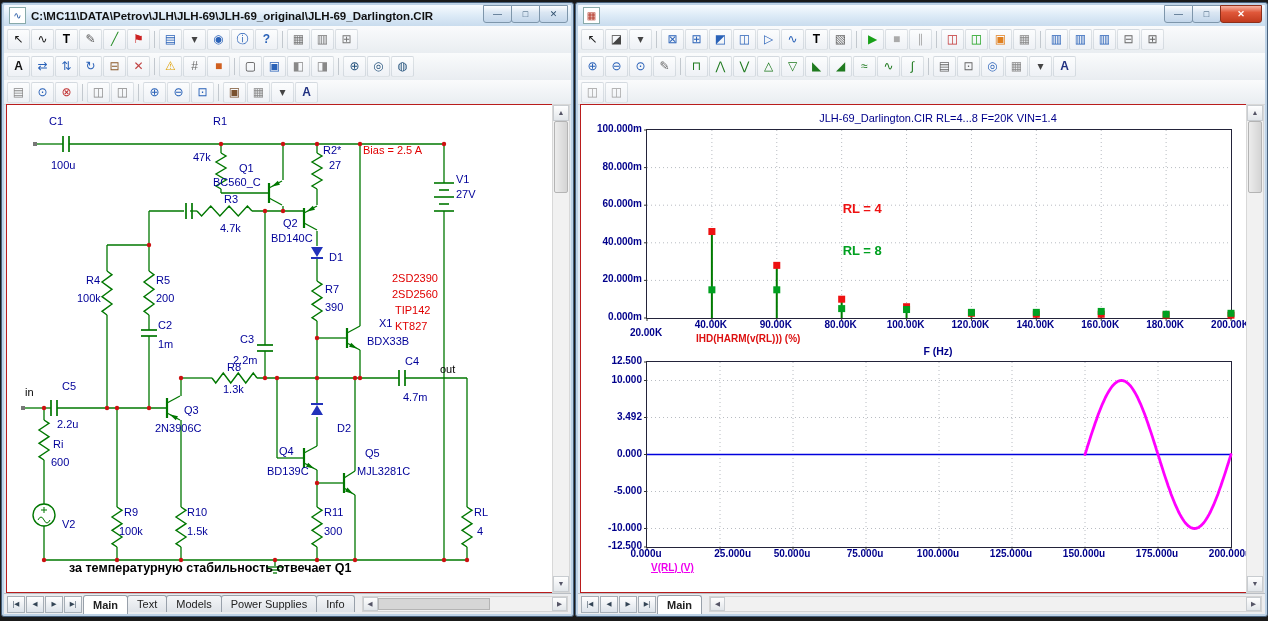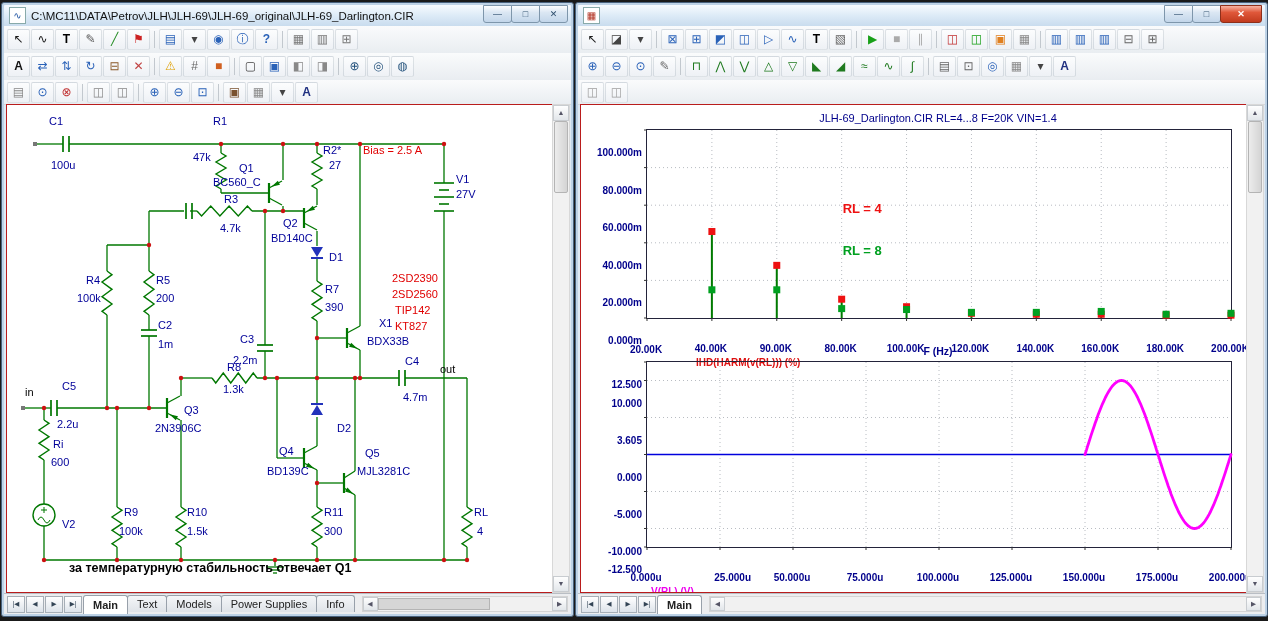--- a/index.html
+++ b/index.html
@@ -7,21 +7,21 @@
        font-family:"Liberation Sans",sans-serif;overflow:hidden;-webkit-font-smoothing:antialiased;}
   .window{position:absolute;top:2px;height:613px;border:1px solid #48617c;border-radius:3px;
           background:#dfe9f3;box-shadow:inset 0 0 0 2px #bdd2e6;}
   #lw{left:1px;width:571px;}
   #rw{left:575px;width:691px;}
   .titlebar{position:absolute;left:2px;right:2px;top:2px;height:21px;display:flex;align-items:center;
             gap:5px;padding-left:5px;background:linear-gradient(180deg,#f7fbfe,#ddebf7 50%,#c9dcee);
             border-radius:2px 2px 0 0;font-size:11.5px;color:#111;}
   .appicon{width:15px;height:15px;background:#fff;border:1px solid #8aa;display:flex;
            align-items:center;justify-content:center;font-size:10px;flex:0 0 auto;}
-  .wtitle{white-space:nowrap;overflow:hidden;flex:1;}
+  .wtitle{white-space:nowrap;overflow:hidden;flex:1;font-weight:bold;}
   .wbtns{display:flex;margin-left:auto;margin-right:3px;align-self:flex-start;}
   .wbtn{width:27px;height:16px;border:1px solid #7e96ab;margin-left:-1px;border-radius:0 0 3px 3px;
         background:linear-gradient(#fdfeff,#dbe7f3 40%,#c3d6ea);font-size:9px;display:flex;
         align-items:center;justify-content:center;color:#30506e;}
   .wbtn.close-active{width:40px;background:linear-gradient(#f7b3a2,#e0583a 40%,#c23b1e);
         color:#fff;border-color:#8e2f1a;font-weight:bold;}
   .tbar{position:absolute;left:2px;right:2px;display:flex;align-items:center;padding:2px 3px;gap:1px;
         background:linear-gradient(#fafbfc,#e9edf1);border-bottom:1px solid #d2d8de;}
   .tb1{top:23px;height:23px;} .tb2{top:50px;height:23px;} .tb3{top:77px;height:20px;}
   .ticon{width:21px;height:19px;line-height:19px;text-align:center;font-size:12px;
@@ -42,21 +42,21 @@
         font-size:6.5px;line-height:14px;text-align:center;color:#345;margin-right:1px;margin-bottom:1px;}
   .tab{height:16px;line-height:16px;padding:0 9px;font-size:11px;color:#222;
         background:linear-gradient(#f4f6f8,#dfe3e8);border:1px solid #98a0aa;border-bottom:none;
         border-radius:3px 3px 0 0;margin-right:-1px;white-space:nowrap;}
   .tab.active{background:#fff;font-weight:700;height:18px;line-height:18px;}
   .hscroll{flex:1;height:14px;margin:0 3px 2px 8px;background:#f1f1f1;border:1px solid #d4d4d4;position:relative;}
   .harr{position:absolute;top:0;width:13px;height:12px;font-size:6.5px;line-height:12px;text-align:center;
         color:#556;background:linear-gradient(#fefefe,#e2e6ea);border:1px solid #c8ccd0;}
   .hthumb{position:absolute;top:1px;height:10px;left:15px;width:110px;background:#d6d6d6;border:1px solid #b4b4b4;}
   .chartbox{position:absolute;border:1px solid #23233a;}
-  .tick{position:absolute;font-size:10px;font-weight:700;color:#00008b;white-space:nowrap;margin-top:24px;}
+  .tick{position:absolute;font-size:10px;font-weight:700;color:#00008b;white-space:nowrap;}
   .xtick{width:64px;text-align:center;}
   .ytick{width:61px;text-align:right;left:0;}
   .ptitle{position:absolute;left:65px;top:7px;width:584px;text-align:center;font-size:11px;
           color:#00008b;font-weight:400;}
   .axl{position:absolute;font-size:10.5px;font-weight:700;color:#00008b;}
   .curve1{color:#dd1111 !important;padding-left:45px;}
   .curve2{color:#ee00ee !important;text-decoration:underline;}
   .ann{position:absolute;font-size:13px;font-weight:700;}
 </style>
 </head>
@@ -523,21 +523,21 @@
           <line x1="-3" y1="18.5" x2="0" y2="18.5" stroke="#333"></line>
           <line x1="-3" y1="55.5" x2="0" y2="55.5" stroke="#333"></line>
           <line x1="-3" y1="92.5" x2="0" y2="92.5" stroke="#333"></line>
           <line x1="-3" y1="129.5" x2="0" y2="129.5" stroke="#333"></line>
           <line x1="-3" y1="166.5" x2="0" y2="166.5" stroke="#333"></line>
           <line x1="-3" y1="185" x2="0" y2="185" stroke="#333"></line>
           <line x1="0" y1="92.5" x2="584" y2="92.5" stroke="#0000dd" stroke-width="1.3"></line>
           <polyline points="438.0,92.5 439.5,87.9 440.9,83.2 442.4,78.6 443.8,74.1 445.3,69.6 446.8,65.3 448.2,61.0 449.7,56.9 451.1,52.8 452.6,49.0 454.1,45.3 455.5,41.8 457.0,38.6 458.4,35.5 459.9,32.6 461.4,30.0 462.8,27.7 464.3,25.5 465.7,23.7 467.2,22.1 468.7,20.8 470.1,19.8 471.6,19.1 473.0,18.6 474.5,18.5 476.0,18.6 477.4,19.1 478.9,19.8 480.3,20.8 481.8,22.1 483.3,23.7 484.7,25.5 486.2,27.7 487.6,30.0 489.1,32.6 490.6,35.5 492.0,38.6 493.5,41.8 494.9,45.3 496.4,49.0 497.9,52.8 499.3,56.9 500.8,61.0 502.2,65.3 503.7,69.6 505.2,74.1 506.6,78.6 508.1,83.2 509.5,87.9 511.0,92.5 512.5,97.1 513.9,101.8 515.4,106.4 516.8,110.9 518.3,115.4 519.8,119.7 521.2,124.0 522.7,128.1 524.1,132.2 525.6,136.0 527.1,139.7 528.5,143.2 530.0,146.4 531.4,149.5 532.9,152.4 534.4,155.0 535.8,157.3 537.3,159.5 538.7,161.3 540.2,162.9 541.7,164.2 543.1,165.2 544.6,165.9 546.0,166.4 547.5,166.5 549.0,166.4 550.4,165.9 551.9,165.2 553.3,164.2 554.8,162.9 556.3,161.3 557.7,159.5 559.2,157.3 560.6,155.0 562.1,152.4 563.6,149.5 565.0,146.4 566.5,143.2 567.9,139.7 569.4,136.0 570.9,132.2 572.3,128.1 573.8,124.0 575.2,119.7 576.7,115.4 578.2,110.9 579.6,106.4 581.1,101.8 582.5,97.1 584.0,92.5" fill="none" stroke="#ff00ff" stroke-width="2.8" stroke-linecap="round" stroke-linejoin="round"></polyline>
         </svg></div>
     <div class="tick curve2" style="left:70px;top:457px">V(RL) (V)</div>
-  <div class="tick xtick" style="left: 33px; top: 215px;">20.00K</div>
+  <div class="tick xtick" style="left: 33px; top: 222px;">20.00K</div>
       <div class="tick xtick" style="left: 97.8889px; top: 214px;">40.00K</div>
       <div class="tick xtick" style="left: 162.778px; top: 214px;">90.00K</div>
       <div class="tick xtick" style="left: 227.667px; top: 214px;">80.00K</div>
       <div class="tick xtick" style="left: 292.556px; top: 214px;">100.00K</div>
       <div class="tick xtick" style="left: 357.444px; top: 214px;">120.00K</div>
       <div class="tick xtick" style="left: 422.333px; top: 214px;">140.00K</div>
       <div class="tick xtick" style="left: 487.222px; top: 214px;">160.00K</div>
       <div class="tick xtick" style="left: 552.111px; top: 214px;">180.00K</div>
       <div class="tick xtick" style="left: 617px; top: 214px;">200.00K</div>
       <div class="tick ytick" style="top: 18px;">100.000m</div>
@@ -550,21 +550,21 @@
       <div class="tick xtick" style="left: 106px; top: 443px; text-align: right;">25.000u</div>
       <div class="tick xtick" style="left: 179px; top: 443px;">50.000u</div>
       <div class="tick xtick" style="left: 252px; top: 443px;">75.000u</div>
       <div class="tick xtick" style="left: 325px; top: 443px;">100.000u</div>
       <div class="tick xtick" style="left: 398px; top: 443px;">125.000u</div>
       <div class="tick xtick" style="left: 471px; top: 443px;">150.000u</div>
       <div class="tick xtick" style="left: 544px; top: 443px;">175.000u</div>
       <div class="tick xtick" style="left: 617px; top: 443px;">200.000u</div>
       <div class="tick ytick" style="top: 250px;">12.500</div>
       <div class="tick ytick" style="top: 268.5px;">10.000</div>
-      <div class="tick ytick" style="top: 305.5px;">3.605</div>
+      <div class="tick ytick" style="top: 305.5px;">3.492</div>
       <div class="tick ytick" style="top: 342.5px;">0.000</div>
       <div class="tick ytick" style="top: 379.5px;">-5.000</div>
       <div class="tick ytick" style="top: 416.5px;">-10.000</div>
       <div class="tick ytick" style="top: 435px;">-12.500</div>
     </div>
 
   <div class="vscroll">
     <span class="sarr" style="top:0">▲</span>
     <div class="vthumb"></div>
     <span class="sarr" style="bottom:0">▼</span>

